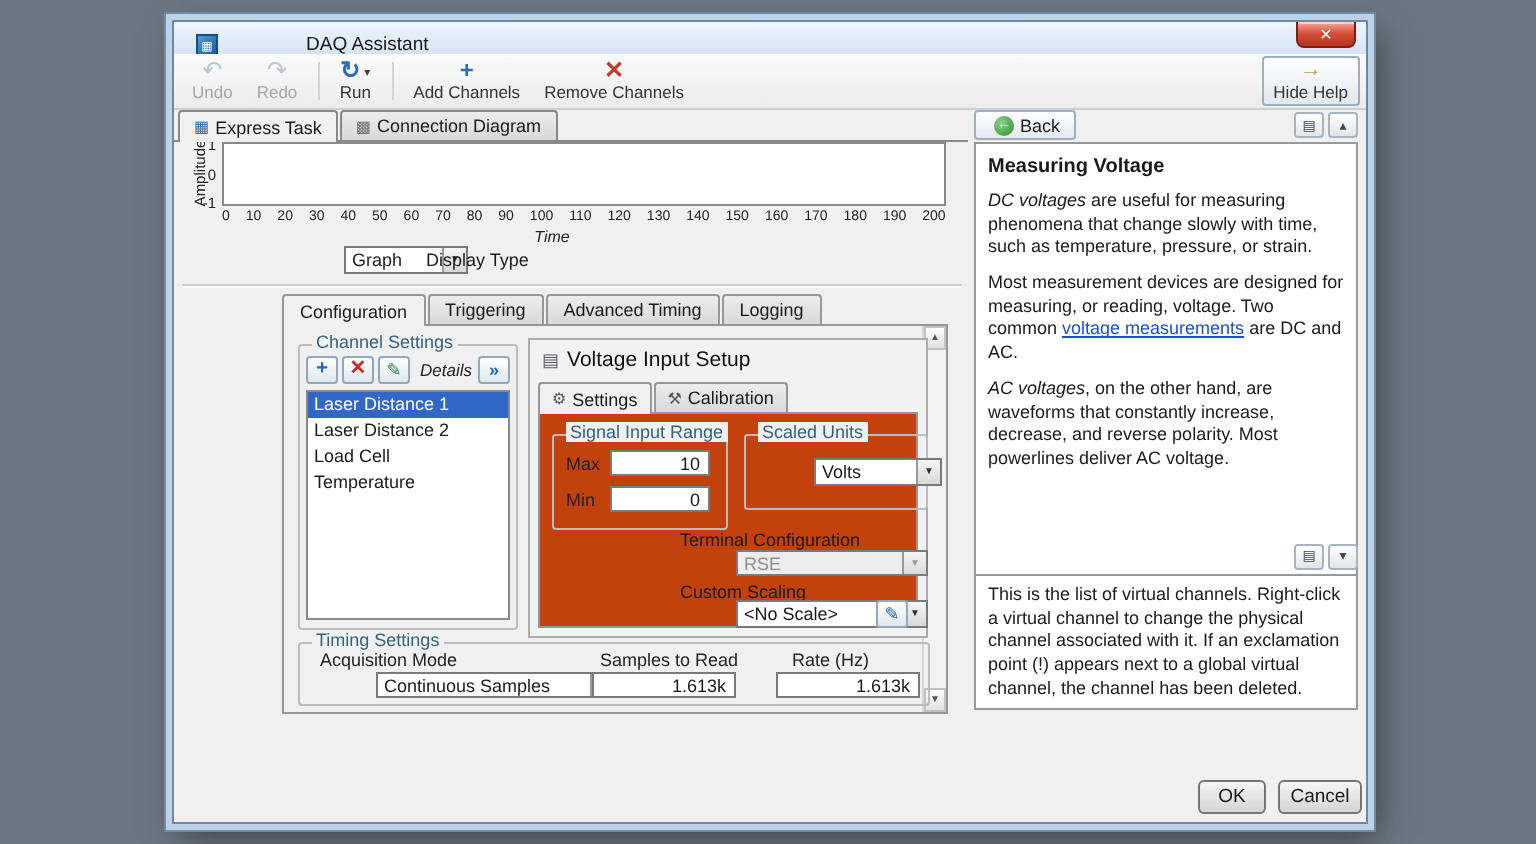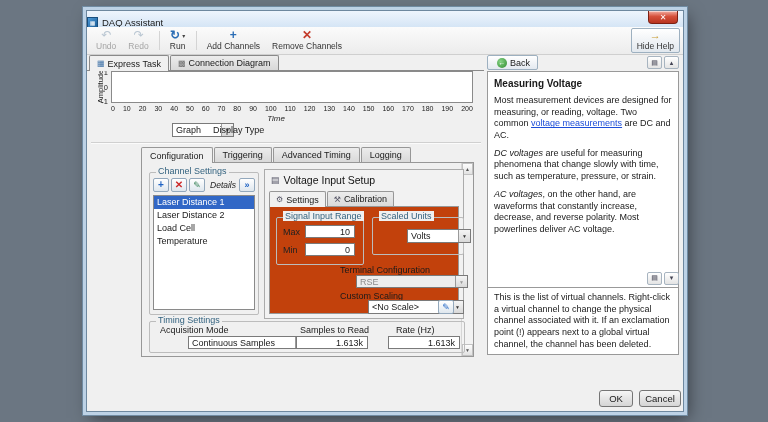--- a/index.html
+++ b/index.html
@@ -3,21 +3,21 @@
 <meta charset="utf-8">
 <style>
   *{margin:0;padding:0;box-sizing:border-box;}
   html,body{width:768px;height:422px;overflow:hidden;}
   body{background:#6b7682;font-family:"Liberation Sans",sans-serif;font-size:10px;color:#1a1a1a;position:relative;}
 
   .window{position:absolute;left:86px;top:10px;width:598px;height:402px;background:#f0f0f0;
     border:1px solid #6e889f;box-shadow:0 0 0 3px #bdd2e6,0 0 0 4px #708ba2,4px 6px 16px rgba(0,0,0,.5);}
 
   .titlebar{position:absolute;left:0;top:0;right:0;height:24px;background:linear-gradient(#eef5fd,#cadef2);
-    display:flex;align-items:center;padding:0 0;border-bottom:1px solid #a9c3da;}
+    display:flex;align-items:center;padding:0 11px;border-bottom:1px solid #a9c3da;gap:40px;}
   .appicon{width:11px;height:11px;background:linear-gradient(135deg,#4d9ad8,#1b5e98);border:1px solid #174e7e;
     margin-right:4px;font-size:6px;color:#fff;display:flex;align-items:center;justify-content:center;}
   .title{font-size:9.5px;color:#1a1a1a;}
   .closebtn{position:absolute;right:5px;top:0;width:30px;height:13px;color:#fff;font-size:8px;
     background:linear-gradient(#f3b0a4,#d6513c 45%,#b8341f);border:1px solid #7c2013;border-top:none;
     border-radius:0 0 4px 4px;display:flex;align-items:center;justify-content:center;box-shadow:inset 0 1px 0 rgba(255,255,255,.5);}
 
   .toolbar{position:absolute;left:0;top:16px;right:0;height:28px;background:linear-gradient(#fbfbfb,#ececec);
     border-bottom:1px solid #cfcfcf;display:flex;align-items:stretch;padding:1px 3px;}
   .tbtn{display:flex;flex-direction:column;align-items:center;justify-content:center;min-width:28px;
@@ -308,21 +308,21 @@
 
         <div class="group sugroup">
           <span class="glabel">Scaled Units</span>
           <div class="combo" style="left:6px;top:11px;width:64px;height:14px;">
             <span class="val">Volts</span>
             <span class="arr">▼</span>
           </div>
         </div>
 
         <span class="tclabel">Terminal Configuration</span>
-        <div class="combo disabled" style="left:58px;top:68px;width:112px;height:13px;">
+        <div class="combo disabled" style="left:70px;top:68px;width:96px;height:13px;">
           <span class="val">RSE</span>
           <span class="arr">▼</span>
         </div>
 
         <span class="cslabel">Custom Scaling</span>
         <div class="combo" style="left:70px;top:93px;width:96px;height:14px;">
           <span class="val">&lt;No Scale&gt;</span>
           <span class="arr">▼</span>
         </div>
         <div class="editbtn">
@@ -357,22 +357,22 @@
         <span>▤</span>
       </span>
       <span class="hicon">
         <span>▴</span>
       </span>
     </div>
   </div>
 
   <div class="helpbody">
     <h3>Measuring Voltage</h3>
+    <p><span class="it">DC voltages</span><span> are useful for measuring phenomena that change slowly with time, such as temperature, pressure, or strain.</span></p>
     <p><span>Most measurement devices are designed for measuring, or reading, voltage. Two common </span><span class="link">voltage measurements</span><span> are DC and AC.</span></p>
-    <p><span class="it">DC voltages</span><span> are useful for measuring phenomena that change slowly with time, such as temperature, pressure, or strain.</span></p>
     <p><span class="it">AC voltages</span><span>, on the other hand, are waveforms that constantly increase, decrease, and reverse polarity. Most powerlines deliver AC voltage.</span></p>
   </div>
 
   <div class="helpheader2">
     <div class="hh-right">
       <span class="hicon">
         <span>▤</span>
       </span>
       <span class="hicon">
         <span>▾</span>

